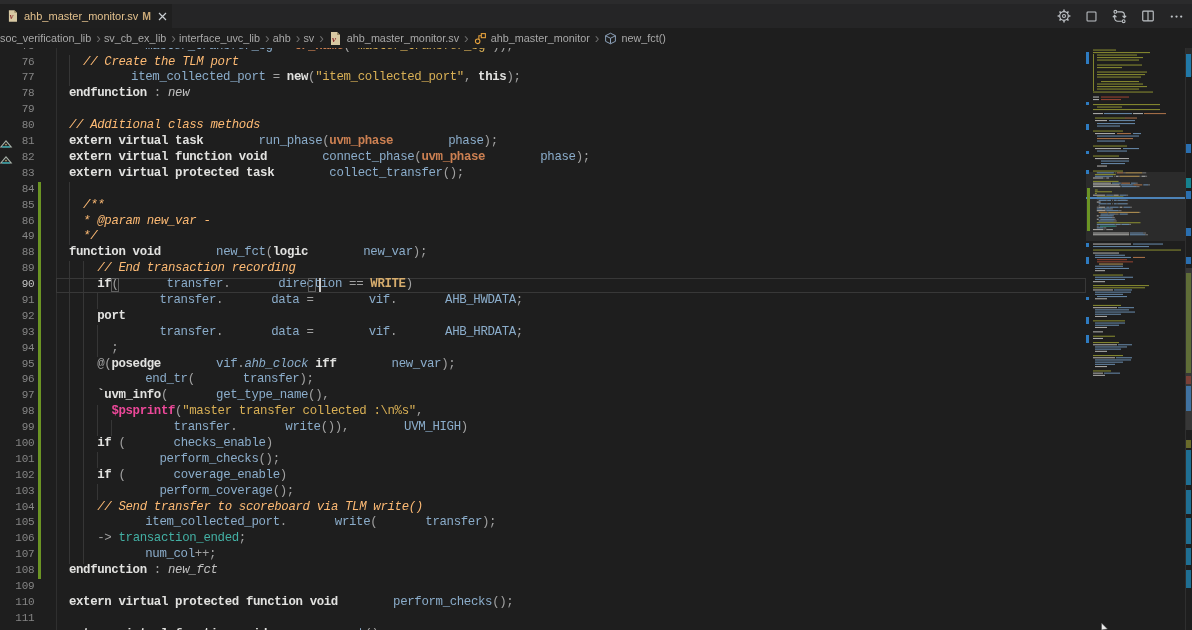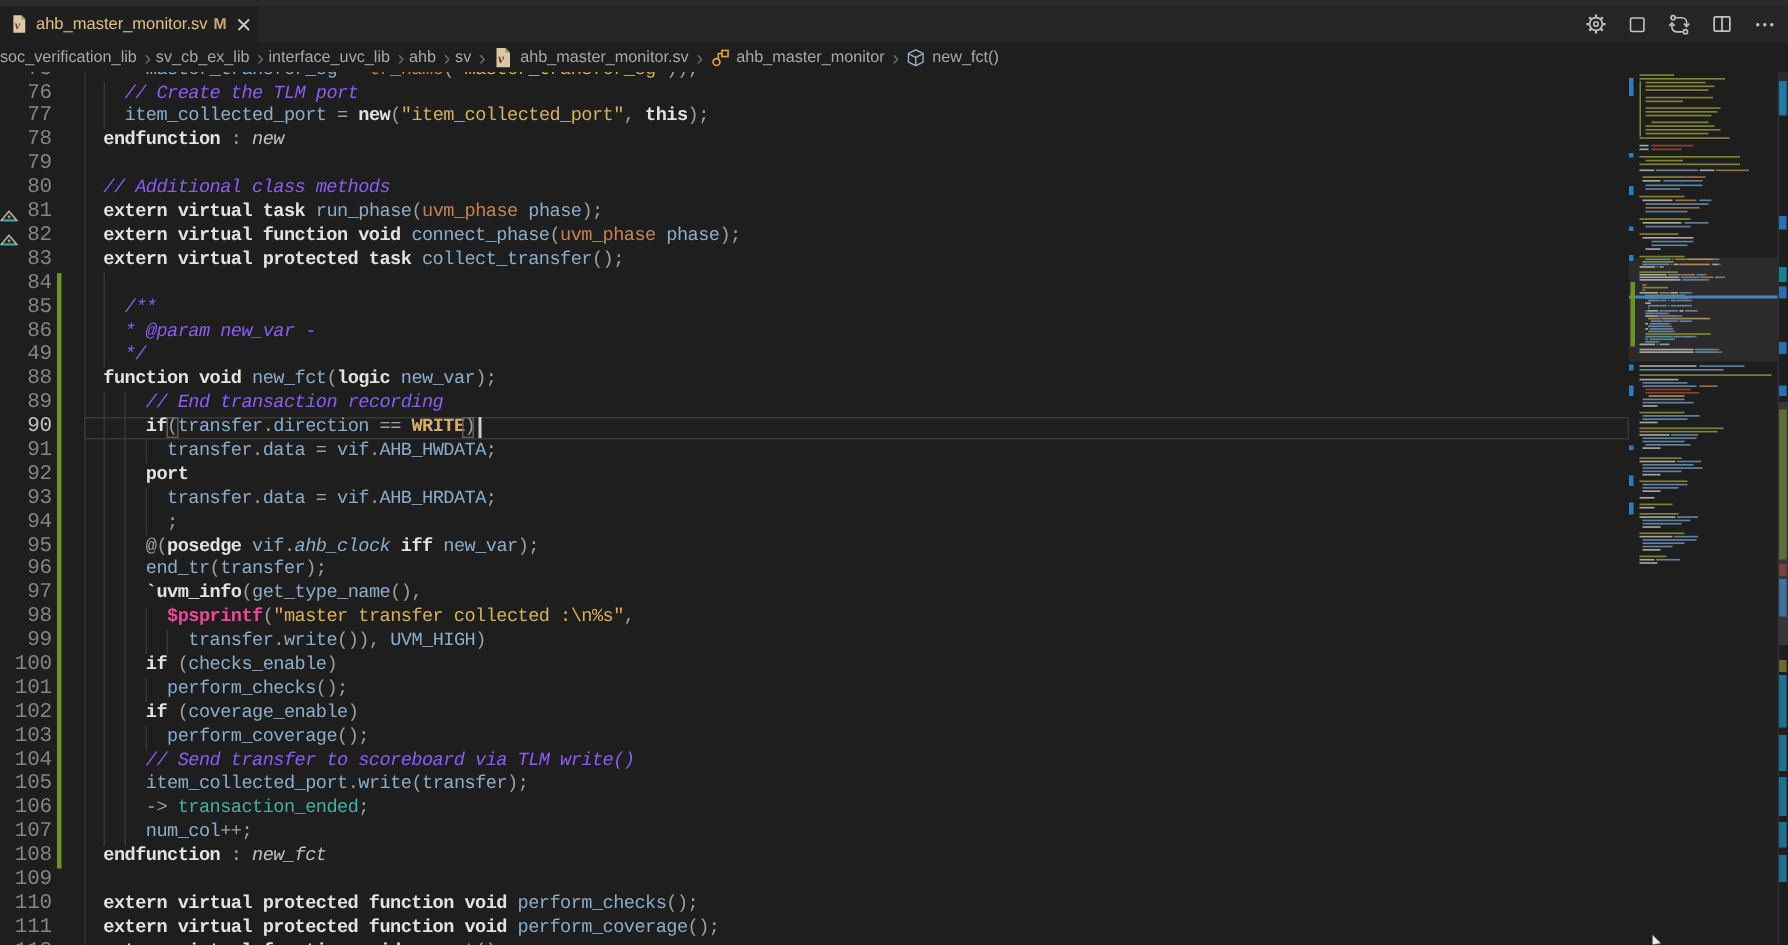--- a/index.html
+++ b/index.html
@@ -11,29 +11,29 @@
 .tab .mm { font-size:10.5px; color:#c9a876; margin-left:4px; font-weight:bold; }
 .tab .x { margin-left:7px; }
 .acticons { position:absolute; right:8px; top:0; height:24px; display:flex; align-items:center; gap:14px; }
 .crumbs { position:absolute; left:0; top:28px; width:100%; height:20px; background:#1e1e1e;
           display:flex; align-items:center; font-size:10.8px; color:#a8a8a8; }
 .crumbs .sep { color:#6d6d6d; margin:0 3px 0 5px; font-size:14px; }
 .editor { position:absolute; left:0; top:48px; width:100%; height:582px; overflow:hidden; }
 .codepane { position:absolute; left:0; top:-9.30px; width:100%;
   font-family:"Liberation Mono",monospace; font-size:12.4px; letter-spacing:-0.355px; }
 .r { height:15.905px; line-height:15.905px; position:relative; white-space:pre; }
-.n { position:absolute; left:0; width:34.5px; text-align:right; color:#858585; letter-spacing:-0.2px; font-size:14px; }
+.n { position:absolute; left:0; width:34.5px; text-align:right; color:#858585; letter-spacing:-0.2px; font-size:11px; }
 .n.a { color:#c4c4c4; }
 .cd { position:absolute; left:68.9px; }
 .k { color:#e2e2e0; font-weight:bold; }
-.v { color:#8badcb; }
+.v { color:#8badcb;margin-left:48px; }
 .p { color:#a0a0a0; }
-.c { color:#8b5cf6; font-style:italic; }
+.c { color:#fdba74; font-style:italic; }
 .s { color:#d9b055; }
-.t { color:#cc8052; font-weight:normal; }
+.t { color:#cc8052; font-weight:bold; }
 .l { color:#c0c0c0; font-style:italic; }
 .m { color:#ec4899; font-weight:bold; }
 .te { color:#43b0a4; }
 .vi { color:#8badcb; font-style:italic; }
 .wr { color:#d7ad6d; font-weight:bold; }
 .gutline { position:absolute; left:56px; top:0; bottom:0; width:1px; background:#2f2f2f; }
 .ig { position:absolute; width:1px; background:#363636; }
 .gitbar { position:absolute; left:38px; width:3px; background:#6b9424; }
 .curline { position:absolute; left:56px; right:106px; border:1px solid #383838; }
 .brk { position:absolute; border:1px solid #5d5d5d; width:8.1px; height:13.9px; }
@@ -175,21 +175,21 @@
 <div class="r"><span class="n">101</span><span class="cd"><span class="p">      </span><span class="v">perform_checks</span><span class="p">();</span></span></div>
 <div class="r"><span class="n">102</span><span class="cd"><span class="p">    </span><span class="k">if</span><span class="p"> (</span><span class="v">coverage_enable</span><span class="p">)</span></span></div>
 <div class="r"><span class="n">103</span><span class="cd"><span class="p">      </span><span class="v">perform_coverage</span><span class="p">();</span></span></div>
 <div class="r"><span class="n">104</span><span class="cd"><span class="p">    </span><span class="c">// Send transfer to scoreboard via TLM write()</span></span></div>
 <div class="r"><span class="n">105</span><span class="cd"><span class="p">    </span><span class="v">item_collected_port</span><span class="p">.</span><span class="v">write</span><span class="p">(</span><span class="v">transfer</span><span class="p">);</span></span></div>
 <div class="r"><span class="n">106</span><span class="cd"><span class="p">    -&gt; </span><span class="te">transaction_ended</span><span class="p">;</span></span></div>
 <div class="r"><span class="n">107</span><span class="cd"><span class="p">    </span><span class="v">num_col</span><span class="p">++;</span></span></div>
 <div class="r"><span class="n">108</span><span class="cd"><span class="k">endfunction</span><span class="p"> : </span><span class="l">new_fct</span></span></div>
 <div class="r"><span class="n">109</span><span class="cd"></span></div>
 <div class="r"><span class="n">110</span><span class="cd"><span class="k">extern virtual protected function void</span><span class="p"> </span><span class="v">perform_checks</span><span class="p">();</span></span></div>
-<div class="r"><span class="n">111</span><span class="cd"><span class="k">extern virtual protected function void</span><span class="p"> </span><span class="v">perform_coverage</span><span class="p">();</span></span></div>
+<div class="r"><span class="n">111</span></div>
 <div class="r"><span class="n">112</span><span class="cd"><span class="k">extern virtual function void</span><span class="p"> </span><span class="v">report</span><span class="p">();</span></span></div>
   </div>
   <svg class="tri" width="13" height="10" style="top:90.6px">
       <polygon points="0.8,8 6,1.8 11.2,8" fill="#242424" stroke="#a8b2aa" stroke-width="1.1"></polygon>
       <path d="M2.2 7.9 h7.6" stroke="#2e9aa0" stroke-width="1.5"></path>
       <circle cx="6" cy="5.6" r="0.9" fill="#cdb97a" opacity="0.85"></circle>
     </svg>
   <svg class="tri" width="13" height="10" style="top:106.5px">
       <polygon points="0.8,8 6,1.8 11.2,8" fill="#242424" stroke="#a8b2aa" stroke-width="1.1"></polygon>
       <path d="M2.2 7.9 h7.6" stroke="#2e9aa0" stroke-width="1.5"></path>

